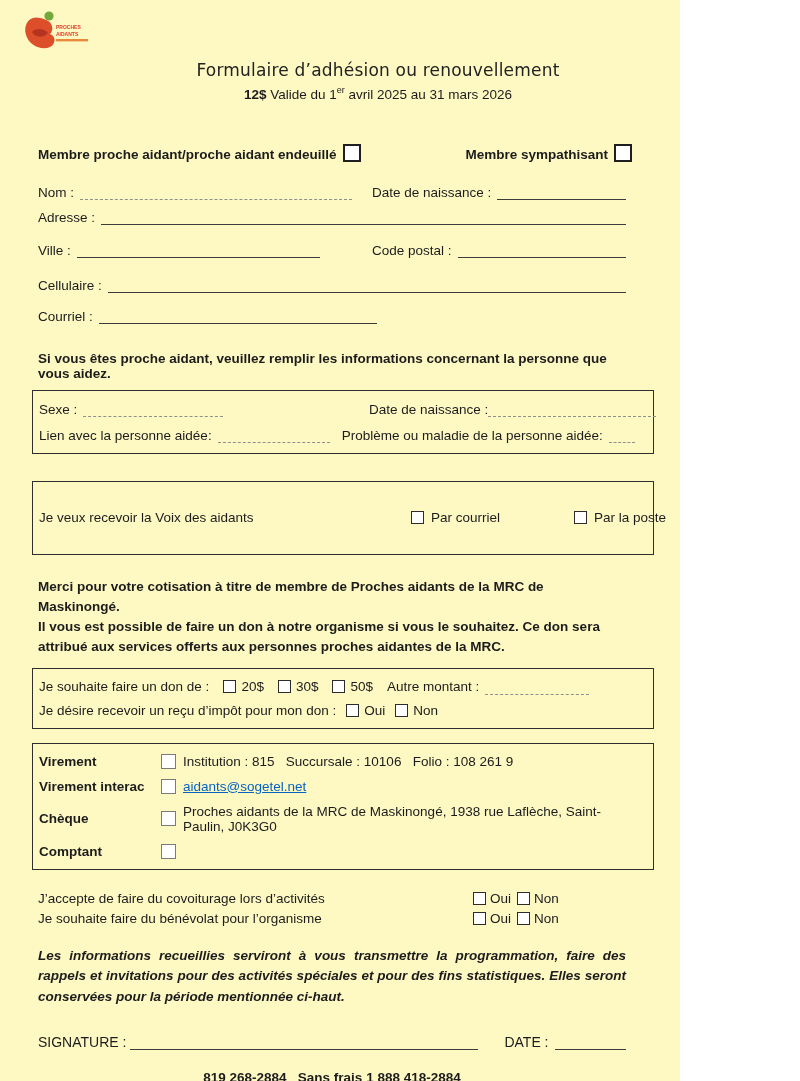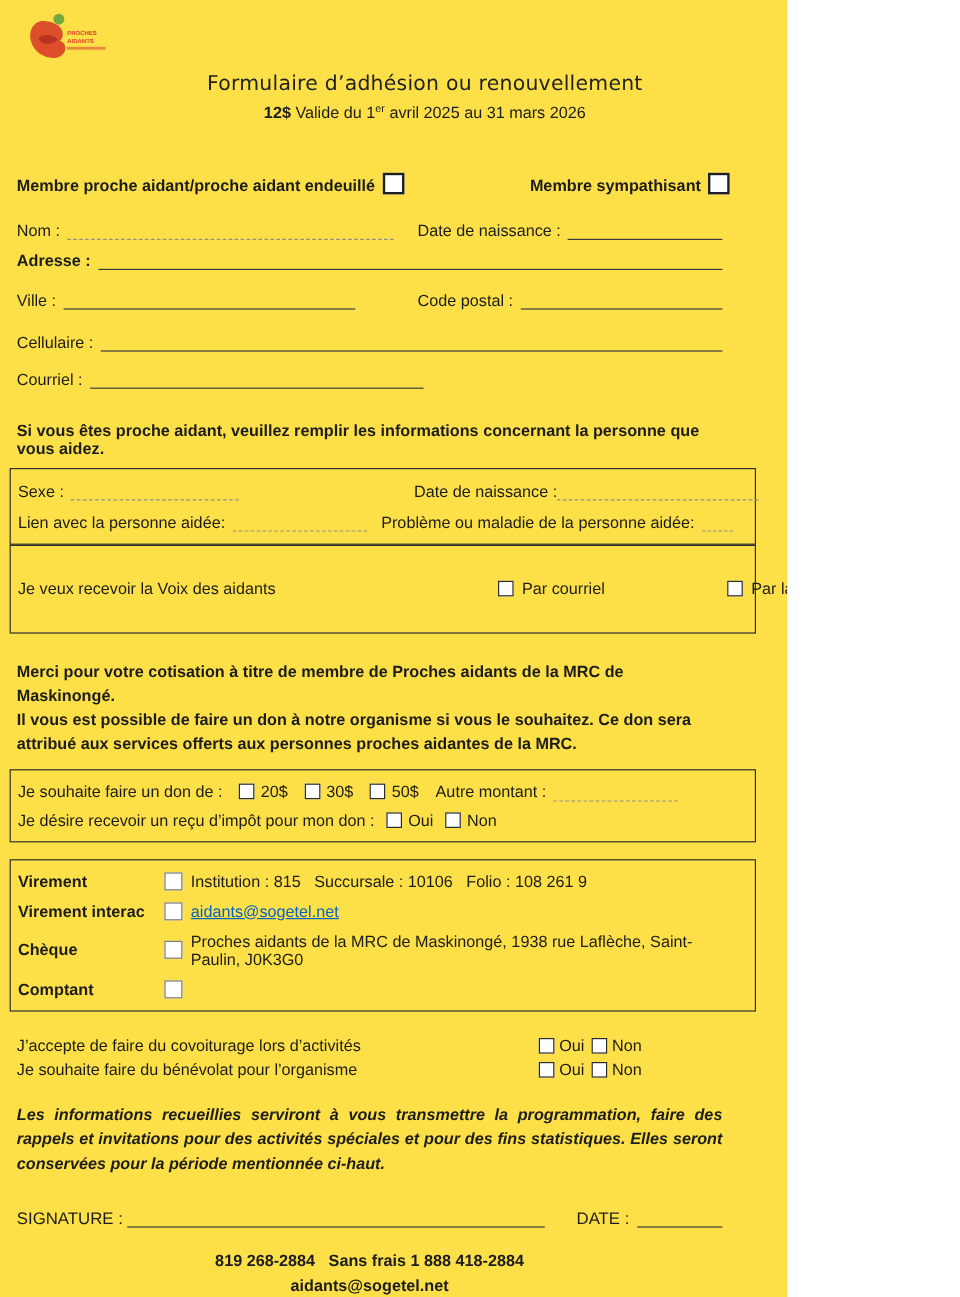--- a/index.html
+++ b/index.html
@@ -1,23 +1,24 @@
 <!DOCTYPE html>
 <html lang="fr"><head>
 <meta charset="utf-8">
 <style>
   html,body{margin:0;padding:0;background:#ffffff;}
   .page{
     position:relative;
     width:656px;height:1081px;
-    background:#fde047;
+    background:#fef9c3;
     font-family:"Liberation Sans",sans-serif;
     font-size:13.5px;
     color:#1c1c1c;
     overflow:hidden;
+    padding-left:24px;
   }
   .content{padding:0 54px 0 14px;}
   .bold{font-weight:bold;}
   
   .logo{position:absolute;top:8px;left:22px;width:80px;height:50px;}
   .logo-text{fill:#e0402c;font-size:5px;font-weight:bold;font-family:"Liberation Sans",sans-serif;}
   
   .header{margin:0 auto;width:680px;padding-top:60px;text-align:center;}
   .title{font-family:"DejaVu Sans",sans-serif;font-size:17px;letter-spacing:.2px;color:#222;}
   .subtitle{margin-top:5px;font-size:13.5px;}
@@ -36,29 +37,29 @@
   .cb{display:inline-block;flex:none;width:11px;height:11px;border:1.5px solid #2c2c2c;background:#fff;vertical-align:-1px;}
   .cb-lg{display:inline-block;flex:none;width:14px;height:14px;border:2px solid #1f1f1f;background:#fff;vertical-align:-2px;}
   .cb-pay{display:inline-block;flex:none;width:13px;height:13px;border:1.3px solid #7a7a7a;background:#fff;}
   
   .box{border:1.6px solid #2f2f2f;margin-left:-6px;margin-right:-28px;padding:10px 12px 10px 6px;}
   
   .membership{margin-top:42px;align-items:center;}
   .membership .pair{display:flex;align-items:flex-end;}
   .membership .pair .cb-lg{margin-left:6px;}
   .m-nom{margin-top:22px;}
-  .m-adresse{margin-top:9px;font-weight:bold;}
+  .m-adresse{margin-top:9px;}
   .m-ville{margin-top:17px;}
   .m-tel{margin-top:19px;}
   .m-courriel{margin-top:15px;}
   .colsplit{flex:0 0 334px;display:flex;align-items:flex-end;}
   .heading{margin-top:27px;font-weight:bold;}
   .box-helped{margin-top:9px;}
   .box-helped .row + .row{margin-top:10px;}
-  .box-news{height:52px;display:flex;align-items:center;gap:28px;}
+  .box-news{margin-top:27px;height:52px;display:flex;align-items:center;}
   .news-label{flex:0 0 372px;}
   .news-opt{display:flex;align-items:center;flex:0 0 163px;}
   .news-opt .cb{margin-right:7px;}
   .merci{margin-top:22px;line-height:1.5;font-weight:bold;}
   .box-don{margin-top:10px;}
   .box-don .vrow + .vrow{margin-top:8px;}
   .don-amt{display:flex;align-items:center;margin-left:14px;}
   .don-amt .cb{margin-right:5px;}
   .ouinon{display:flex;align-items:center;}
   .ouinon .cb{margin:0 5px 0 10px;}

